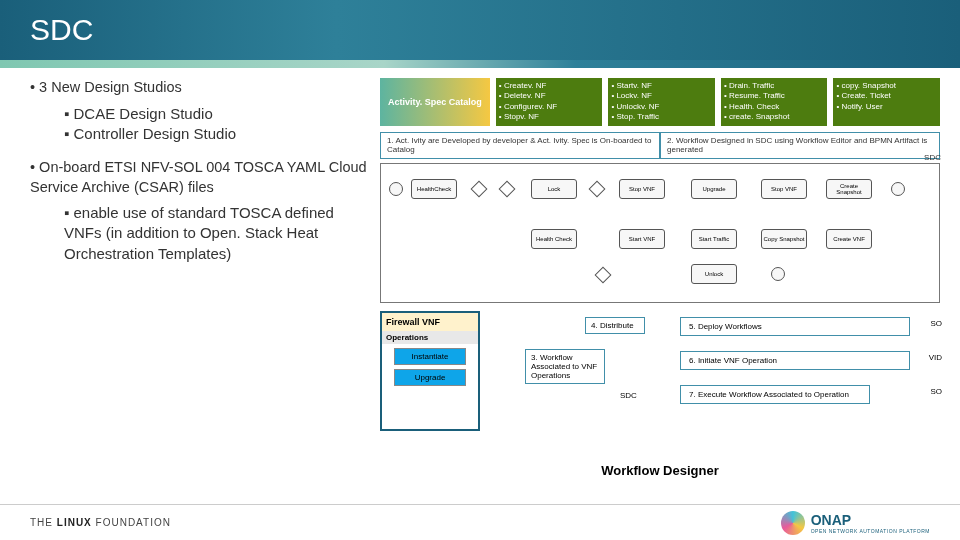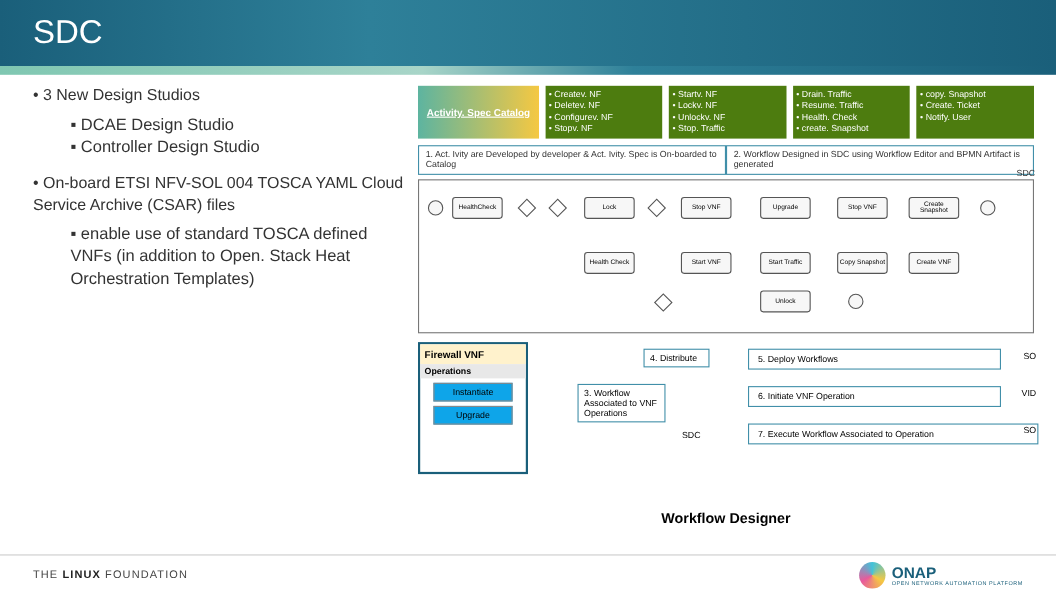--- a/index.html
+++ b/index.html
@@ -11,21 +11,21 @@
   .left { width: 350px; padding-right: 10px; font-size: 14.5px; line-height: 1.35; color: #333; }
   .left ul { list-style: none; }
   .left li.main { margin-bottom: 6px; }
   .left .bullet::before { content: "• "; }
   .left .sq::before { content: "▪ "; }
   .left .sub1 { margin-left: 34px; font-size: 15px; }
   .left .main.mt { margin-top: 14px; }
 
   .right { flex: 1; position: relative; }
   .catalog { display: flex; gap: 6px; margin-bottom: 6px; }
-  .cat-label { background: linear-gradient(90deg, #5db4a0 0%, #f5c842 100%); color: #fff; font-size: 9px; padding: 10px 8px; white-space: nowrap; align-self: stretch; display:flex; align-items:center; font-weight: bold; text-decoration: underline;}
+  .cat-label { background: linear-gradient(90deg, #5db4a0 0%, #f5c842 100%); color: #fff; font-size: 9px; padding: 10px 8px; white-space: nowrap; align-self: stretch; display:flex; align-items:center; font-weight: bold;}
   .cat-col { background: #4d7c0f; color: #fff; font-size: 8px; padding: 3px 12px 3px 3px; flex:1; }
   .cat-col div::before { content: "• "; }
   .cat-col div { line-height: 1.3; }
 
   .steps-row { display: flex; margin-bottom: 4px; }
   .step-box { border: 1px solid #418fa9; font-size: 8px; padding: 3px 6px; line-height: 1.2; flex: 1; color: #333; }
 
   .diagram { border: 1px solid #777; height: 140px; width: 100%; position: relative; margin-bottom: 8px; }
   .sdc-tag, .so-tag, .vid-tag { position: absolute; font-size: 8px; color: #333; }
   .sdc-tag { right: -2px; top: -11px; }
@@ -140,21 +140,21 @@
         <div class="vnf-op">Instantiate</div>
         <div class="vnf-op">Upgrade</div>
       </div>
       <div class="flow-label" style="left:145px; top:38px; width:80px;">3. Workflow Associated to VNF Operations</div>
       <div class="flow-label" style="left:205px; top:6px; width:60px;">4. Distribute</div>
       <span class="sdc-label" style="left:240px; top:80px;">SDC</span>
       <div class="long-box" style="left:300px; top:6px; width:230px;">5. Deploy Workflows</div>
       <span class="side-tag" style="top:8px;">SO</span>
       <div class="long-box" style="left:300px; top:40px; width:230px;">6. Initiate VNF Operation</div>
       <span class="side-tag" style="top:42px;">VID</span>
-      <div class="long-box" style="left:300px; top:74px; width:264px;">7. Execute Workflow Associated to Operation</div>
+      <div class="long-box" style="left:300px; top:74px; width:190px;">7. Execute Workflow Associated to Operation</div>
       <span class="side-tag" style="top:76px;">SO</span>
     </div>
 
     <div class="wf-title">Workflow Designer</div>
   </div>
 </div>
 
 <div class="footer">
   <div class="lf-logo">
     <span>THE</span>

